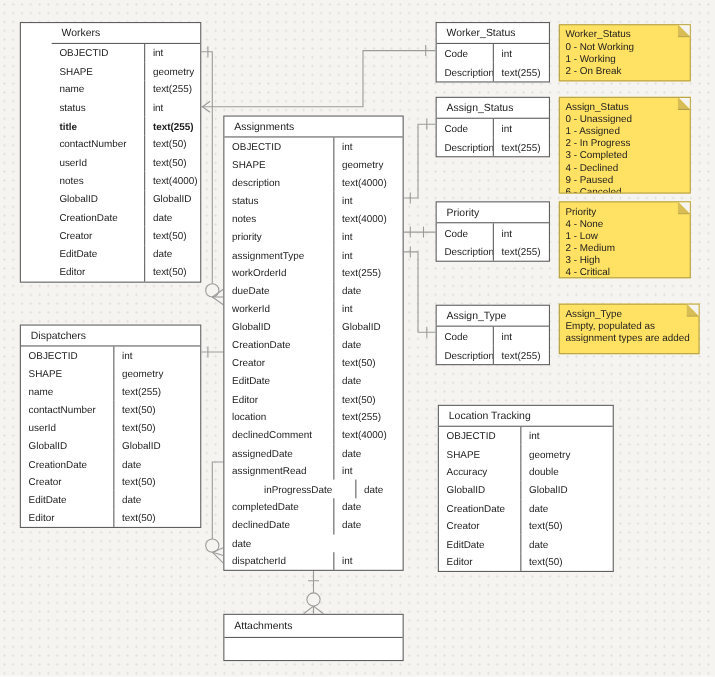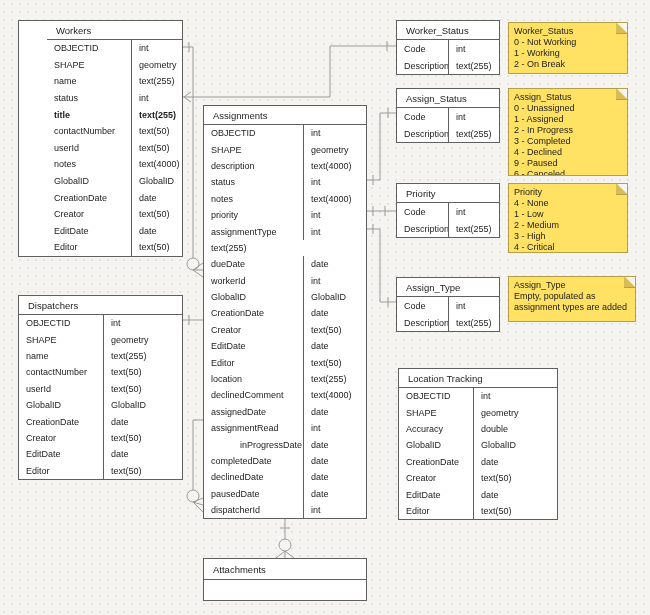--- a/index.html
+++ b/index.html
@@ -226,20 +226,21 @@
           </div>
           <div class="er-row" style="height: 16.4px;">
             <div class="er-cell c1" style="width: 100px;">priority</div>
             <div class="er-cell c2" style="flex: 1 1 0%;">int</div>
           </div>
           <div class="er-row" style="height: 16.4px;">
             <div class="er-cell c1" style="width: 100px;">assignmentType</div>
             <div class="er-cell c2" style="flex: 1 1 0%;">int</div>
           </div>
           <div class="er-row" style="height: 16.4px;">
+            <div class="er-cell c1" style="width: 100px;">workOrderId</div>
             <div class="er-cell c2" style="flex: 1 1 0%;">text(255)</div>
           </div>
           <div class="er-row" style="height: 16.4px;">
             <div class="er-cell c1" style="width: 100px;">dueDate</div>
             <div class="er-cell c2" style="flex: 1 1 0%;">date</div>
           </div>
           <div class="er-row" style="height: 16.4px;">
             <div class="er-cell c1" style="width: 100px;">workerId</div>
             <div class="er-cell c2" style="flex: 1 1 0%;">int</div>
           </div>
@@ -273,33 +274,32 @@
           </div>
           <div class="er-row" style="height: 16.4px;">
             <div class="er-cell c1" style="width: 100px;">assignedDate</div>
             <div class="er-cell c2" style="flex: 1 1 0%;">date</div>
           </div>
           <div class="er-row" style="height: 16.4px;">
             <div class="er-cell c1" style="width: 100px;">assignmentRead</div>
             <div class="er-cell c2" style="flex: 1 1 0%;">int</div>
           </div>
           <div class="er-row" style="height: 16.4px;">
-            <div class="er-cell c1" style="width: 100px; padding-left: 36px;">inProgressDate</div>
+            <div class="er-cell c1" style="width: 120px; padding-left: 36px;">inProgressDate</div>
             <div class="er-cell c2" style="flex: 1 1 0%;">date</div>
           </div>
           <div class="er-row" style="height: 16.4px;">
             <div class="er-cell c1" style="width: 100px;">completedDate</div>
             <div class="er-cell c2" style="flex: 1 1 0%;">date</div>
           </div>
           <div class="er-row" style="height: 16.4px;">
             <div class="er-cell c1" style="width: 100px;">declinedDate</div>
             <div class="er-cell c2" style="flex: 1 1 0%;">date</div>
           </div>
           <div class="er-row" style="height: 16.4px;">
-            <div class="er-cell c1" style="width: 100px;">pausedDate</div>
             <div class="er-cell c2" style="flex: 1 1 0%;">date</div>
           </div>
           <div class="er-row" style="height: 16.4px;">
             <div class="er-cell c1" style="width: 100px;">dispatcherId</div>
             <div class="er-cell c2" style="flex: 1 1 0%;">int</div>
           </div>
         </div>
       </div>
       <div class="er-table" style="left: 396px; top: 20px; width: 104px;">
         <div class="er-header" style="height: 18px;">Worker_Status</div>

